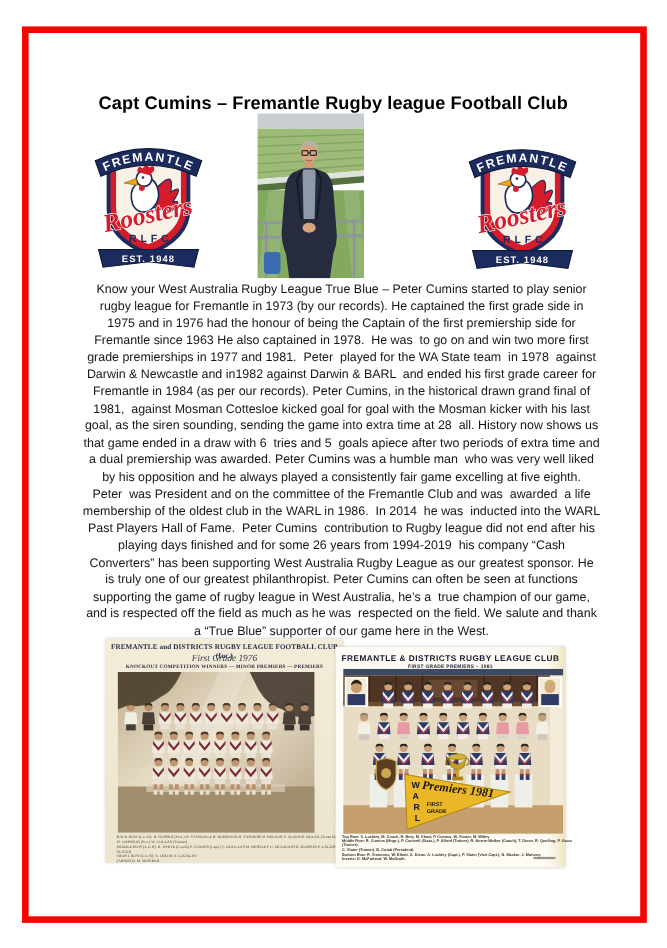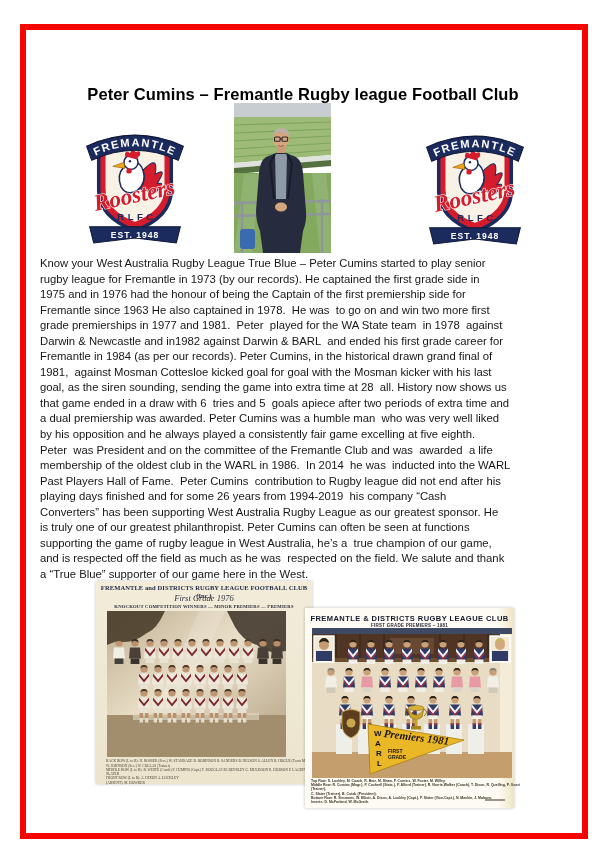--- a/index.html
+++ b/index.html
@@ -8,26 +8,26 @@
   .frame{position:absolute;left:20px;top:24px;width:568px;height:815px;
          border:6px solid #f50400;box-sizing:border-box;}
   .title{position:absolute;left:0;top:74px;width:606px;text-align:center;
          font-size:16.5px;font-weight:bold;color:#000;letter-spacing:.1px;}
   .logo{position:absolute;}
   .logo svg{display:block;}
   .logo-left{left:73px;top:120px;}
   .logo-right{left:411px;top:121px;}
   .portrait{position:absolute;left:234px;top:103px;width:97px;height:150px;}
   .article{position:absolute;left:40px;top:256px;width:541px;
-           font-size:11.3px;line-height:15.55px;white-space:pre-wrap;color:#161616;}
+           font-size:11.3px;line-height:15.55px;white-space:pre-wrap;color:#161616;text-align:center;}
   .card{position:absolute;box-shadow:0 0 3px rgba(0,0,0,.25);}
   .card76{left:96px;top:581px;width:216px;height:203px;
           background:linear-gradient(180deg,#f2ecd9,#ece4cd);
           font-family:"Liberation Serif",serif;}
-  .card81{left:305px;top:608px;width:209px;height:200px;
+  .card81{left:305px;top:588px;width:209px;height:200px;
           background:linear-gradient(90deg,#fdfbf4 0 92%,#f0e4c4);}
   .half{position:absolute;left:0;transform-origin:0 0;transform:scale(.5);width:200%;}
   .c76-hdr{top:3px;text-align:center;font-weight:bold;font-size:13px;color:#1e2748;letter-spacing:.2px;}
   .c76-script{top:12px;text-align:center;font-style:italic;font-size:17px;color:#343447;}
   .c76-caps{top:23px;text-align:center;font-weight:bold;font-size:9.4px;color:#2a2a3a;letter-spacing:.4px;}
   .c76-photo{position:absolute;left:11px;top:30px;}
   .c76-cap{top:178px;left:10px;font-size:7.2px;line-height:8.6px;color:#4a4436;white-space:pre-line;text-align:left;}
   .c81-hdr{top:6px;text-align:center;font-weight:bold;font-size:15px;color:#15182e;letter-spacing:.9px;
            font-family:"Liberation Sans",sans-serif;}
   .c81-sub{top:15px;text-align:center;font-weight:bold;font-size:9px;color:#2a2a38;letter-spacing:.5px;}
@@ -135,21 +135,21 @@
       <path d="M3.4 3.4 a3.6 3.6 0 0 1 7.2 0 q-3.6 -2.8 -7.2 0" fill="#8a8378"></path>
       <path d="M2 8.5 h10 l1 11 h-12 z" fill="#f1efe6"></path>
       <rect x="2.6" y="19.5" width="8.8" height="5.5" fill="#cfc9bc"></rect>
     </symbol>
   </defs>
 </svg>
 
 <div class="page">
   <div class="frame"></div>
 
-  <h1 class="title">Peter Cumins – Fremantle Rugby league Football Club</h1>
+  <h1 class="title">Capt Cumins – Fremantle Rugby league Football Club</h1>
 
   <div class="logo logo-left">
     <svg width="124" height="127" viewBox="0 0 120 126">
         <use href="#sym-logo" xlink:href="#sym-logo"></use>
       </svg>
   </div>
 
   <div class="portrait">
     <svg width="97" height="150" viewBox="0 0 97 150">
       <rect x="0" y="0" width="97" height="14" fill="#c8cdd2"></rect>

